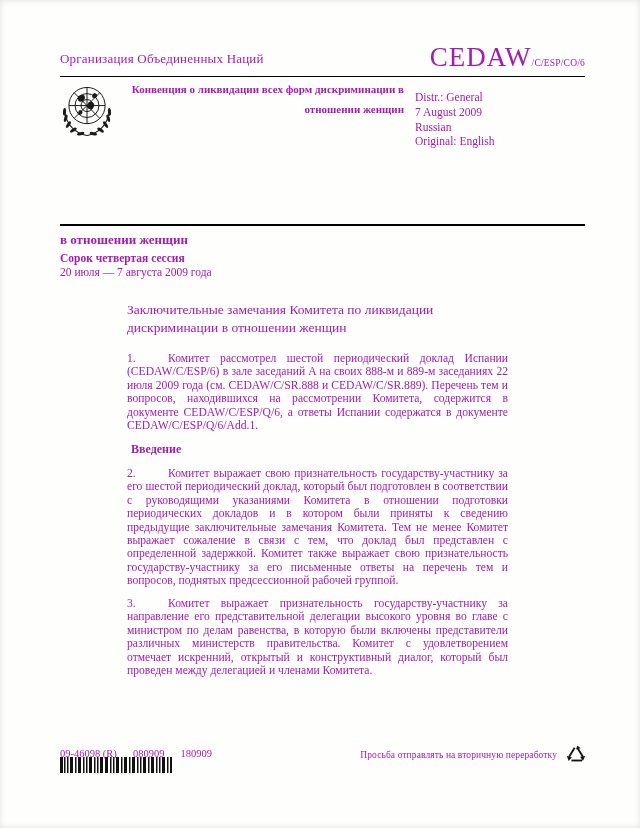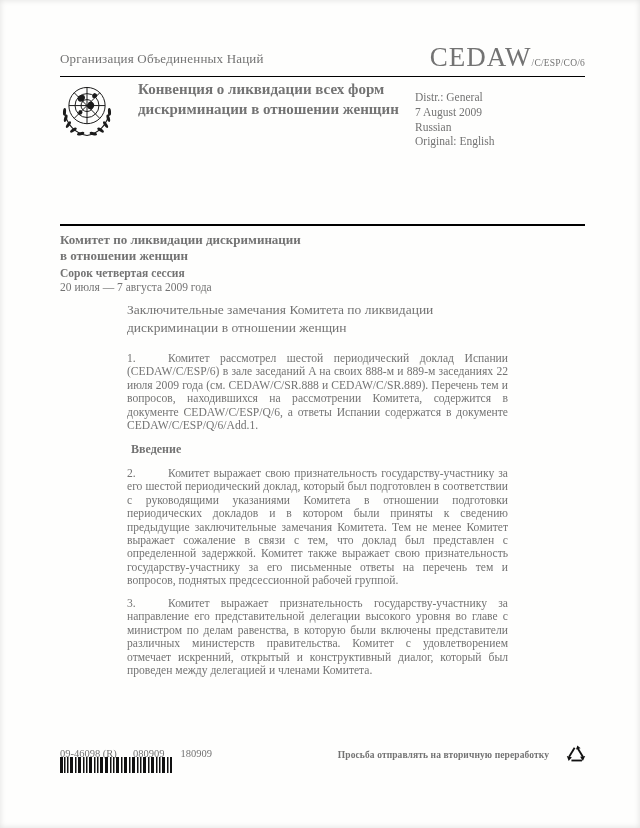--- a/index.html
+++ b/index.html
@@ -1,54 +1,54 @@
 <!DOCTYPE html>
 <html><head>
 <meta charset="utf-8">
 <style>
   html,body{margin:0;padding:0;background:#e9e9e7;}
   .page{
     position:relative;
     width:640px;height:828px;
     margin:0 auto;
     background:#fefefd;
-    color:#737373;
+    color:#a21caf;
     font-family:"Liberation Serif", serif;
     overflow:hidden;
     box-shadow:inset 0 0 6px rgba(0,0,0,.12);
   }
   
   .org-name{position:absolute;left:60px;top:51px;font-size:13px;letter-spacing:.2px;}
   .doc-symbol{position:absolute;top:42px;right:55px;display:flex;align-items:baseline;}
   .doc-symbol .big{font-size:27px;letter-spacing:1px;text-align:right;}
   .doc-symbol .small{font-size:9.5px;letter-spacing:.2px;}
   .rule-1{position:absolute;left:60px;right:55px;top:76px;height:1px;background:#000;}
   .emblem{position:absolute;left:58px;top:82px;width:58px;height:58px;}
-  .conv-title{position:absolute;left:138px;top:80px;width:292px;
-    font-weight:bold;font-size:15px;line-height:19.5px;}
+  .conv-title{position:absolute;left:112px;top:80px;width:292px;
+    font-weight:bold;font-size:11px;line-height:19.5px;text-align:right;}
   .distr-block{position:absolute;left:415px;top:90px;font-size:11.5px;line-height:14.8px;}
   
   .rule-2{position:absolute;left:60px;right:55px;top:224px;height:2px;background:#000;}
   .session{position:absolute;left:60px;top:232px;}
   .session .committee{font-weight:bold;font-size:13px;line-height:15.5px;}
   .session .sname{font-weight:bold;font-size:11.5px;line-height:14px;margin-top:3px;}
   .session .sdates{font-size:11.5px;line-height:14px;}
   
   .main{position:absolute;left:127px;top:301px;width:381px;}
   .main h1{font-size:13.5px;line-height:17.5px;font-weight:normal;margin:0 0 16px 0;}
   .main h2{font-size:12.5px;font-weight:bold;margin:0 0 13px 0;}
   .main h3{font-size:12px;font-weight:bold;margin:3px 0 10px 4px;}
   .main p{font-size:11.6px;line-height:13.45px;text-align:justify;margin:0 0 9px 0;}
   .pnum{display:inline-block;width:41px;}
   
   .footer-left{position:absolute;left:60px;top:748px;font-size:10.5px;white-space:nowrap;}
   .footer-left .gap{display:inline-block;width:16px;}
   .barcode{position:absolute;left:60px;top:757px;}
   .recycle-line{position:absolute;right:53px;top:744px;display:flex;align-items:center;}
-  .recycle-text{font-weight:bold;font-size:9.5px;letter-spacing:.1px;margin-right:16px;}
+  .recycle-text{font-weight:normal;font-size:9.5px;letter-spacing:.1px;margin-right:8px;}
 </style>
 </head>
 <body>
 
 <div class="page">
 
   <div class="org-name">Организация Объединенных Наций</div>
   <div class="doc-symbol">
     <span class="big">CEDAW</span>
       <span class="small">/C/ESP/CO/6</span>
@@ -94,21 +94,20 @@
 
   <div class="distr-block">
     <div>Distr.: General</div>
     <div>7 August 2009</div>
     <div>Russian</div>
     <div>Original: English</div>
   </div>
 
   <div class="rule-2"></div>
   <div class="session">
-    <div class="committee">Комитет по ликвидации дискриминации</div>
     <div class="committee">в отношении женщин</div>
     <div class="sname">Сорок четвертая сессия</div>
     <div class="sdates">20 июля — 7 августа 2009 года</div>
   </div>
 
   <div class="main">
     <h1>Заключительные замечания Комитета по ликвидации дискриминации в отношении женщин</h1>
 
     <p><span class="pnum">1.</span><span>Комитет рассмотрел шестой периодический доклад Испании (CEDAW/C/ESP/6) в зале заседаний A на своих 888-м и 889-м заседаниях 22 июля 2009 года (см. CEDAW/C/SR.888 и CEDAW/C/SR.889). Перечень тем и вопросов, находившихся на рассмотрении Комитета, содержится в документе CEDAW/C/ESP/Q/6, а ответы Испании содержатся в документе CEDAW/C/ESP/Q/6/Add.1.</span></p>
 

